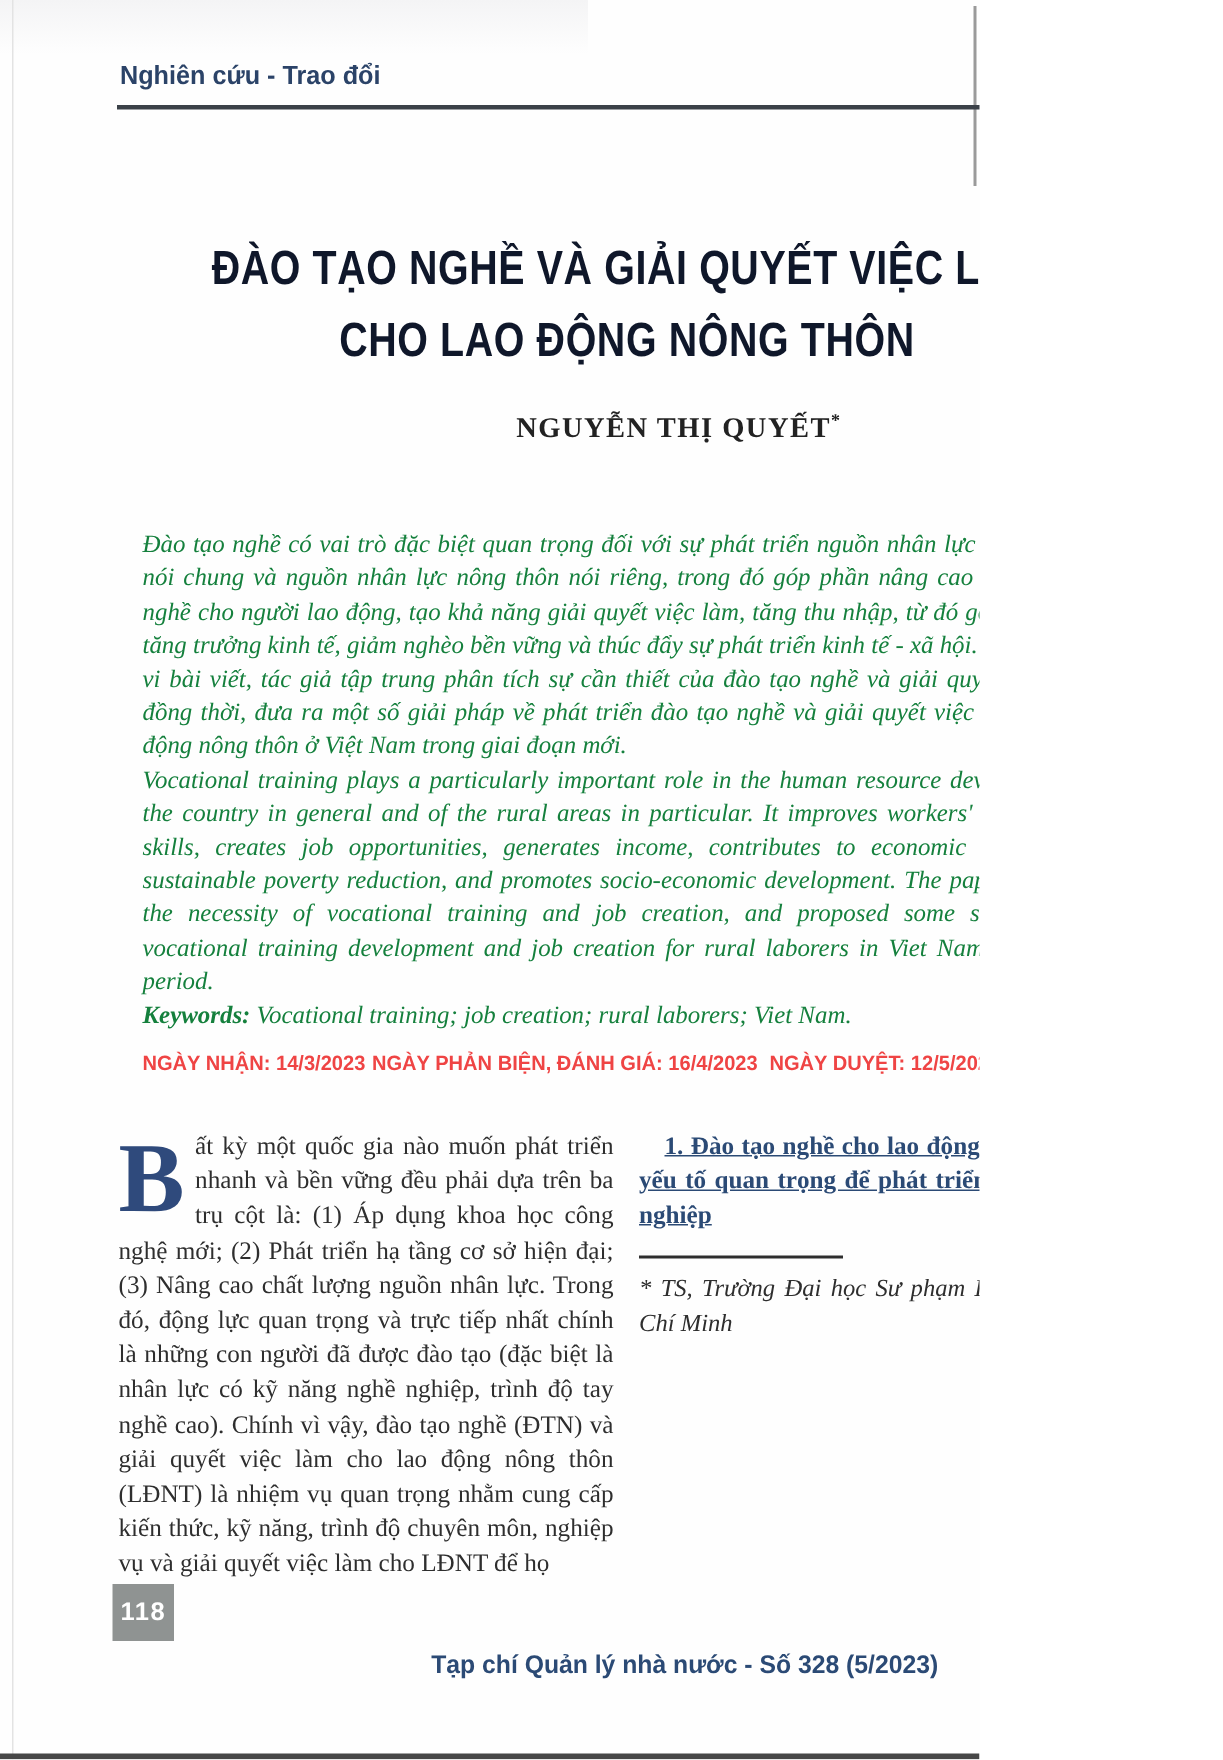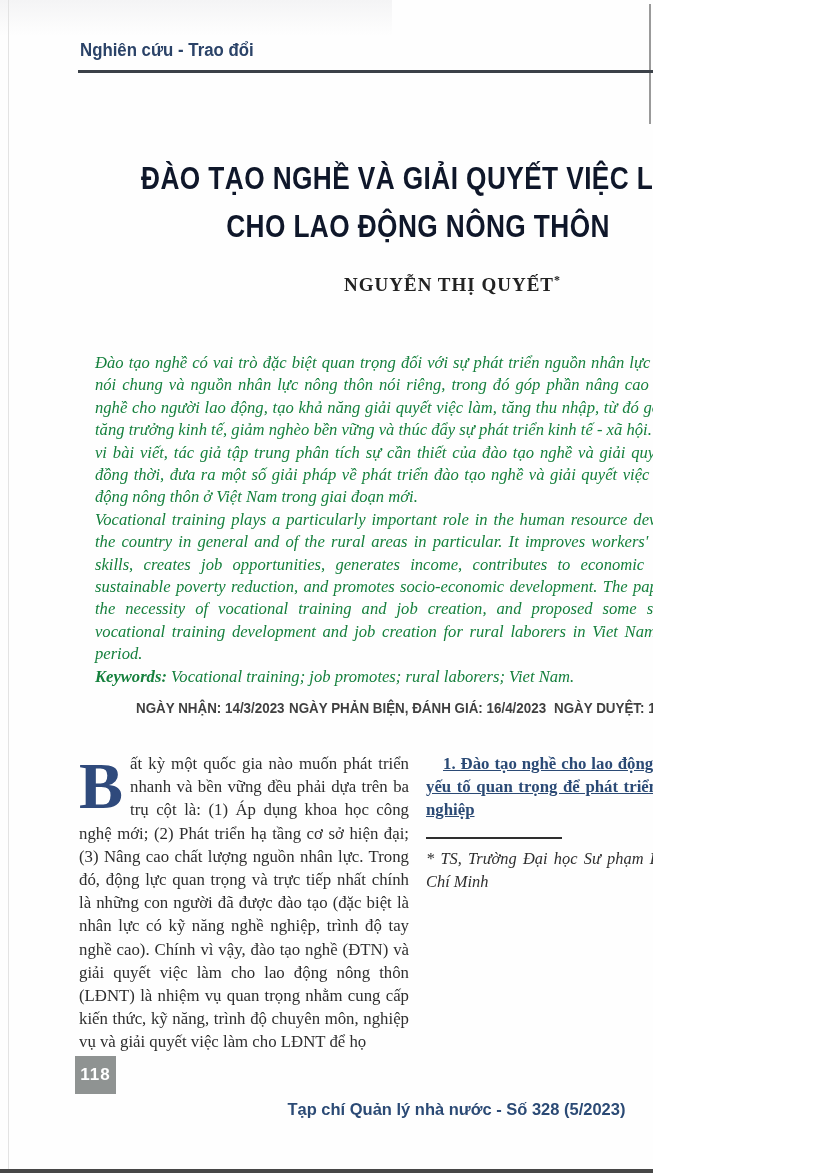--- a/index.html
+++ b/index.html
@@ -108,25 +108,25 @@
   }
   .abstract-block p { margin: 0; }
   .kw-label { font-weight: bold; }
 
   
   .dates-row {
     position: absolute;
     left: 95px; top: 701px;
     width: 658px;
     display: flex;
-    justify-content: center;
+    justify-content: flex-start;
     font-family: "Liberation Sans", sans-serif;
     font-weight: bold;
     font-size: 13.8px;
-    color: #404040;
+    color: #ef4444;
     white-space: nowrap;
   }
   .dates-row .date-item { transform: scaleX(0.97); transform-origin: left; }
 
   
   .body-columns {
     position: absolute;
     left: 79px; top: 752px;
     width: 678px;
     display: flex;
@@ -212,21 +212,21 @@
   <h1 class="article-title">
     <div class="title-line">ĐÀO TẠO NGHỀ VÀ GIẢI QUYẾT VIỆC LÀM</div>
     <div class="title-line">CHO LAO ĐỘNG NÔNG THÔN</div>
   </h1>
 
   <div class="author-line"><span>NGUYỄN THỊ QUYẾT</span><sup>*</sup></div>
 
   <section class="abstract-block">
     <p>Đào tạo nghề có vai trò đặc biệt quan trọng đối với sự phát triển nguồn nhân lực của nước ta nói chung và nguồn nhân lực nông thôn nói riêng, trong đó góp phần nâng cao trình độ tay nghề cho người lao động, tạo khả năng giải quyết việc làm, tăng thu nhập, từ đó góp phần làm tăng trưởng kinh tế, giảm nghèo bền vững và thúc đẩy sự phát triển kinh tế - xã hội. Trong phạm vi bài viết, tác giả tập trung phân tích sự cần thiết của đào tạo nghề và giải quyết việc làm; đồng thời, đưa ra một số giải pháp về phát triển đào tạo nghề và giải quyết việc làm cho lao động nông thôn ở Việt Nam trong giai đoạn mới.</p>
     <p>Vocational training plays a particularly important role in the human resource development of the country in general and of the rural areas in particular. It improves workers' professional skills, creates job opportunities, generates income, contributes to economic growth and sustainable poverty reduction, and promotes socio-economic development. The paper analyzed the necessity of vocational training and job creation, and proposed some solutions for vocational training development and job creation for rural laborers in Viet Nam in the new period.</p>
-    <p><span class="kw-label">Keywords:</span><span> Vocational training; job promotes; rural laborers; Viet Nam.</span></p>
+    <p><span class="kw-label">Keywords:</span><span> Vocational training; job creation; rural laborers; Viet Nam.</span></p>
   </section>
 
   <div class="dates-row">
     <span class="date-item"><span>NGÀY NHẬN:</span>&nbsp;<span>14/3/2023</span></span>
     <span class="date-item"><span>NGÀY PHẢN BIỆN, ĐÁNH GIÁ:</span>&nbsp;<span>16/4/2023</span></span>
     <span class="date-item"><span>NGÀY DUYỆT:</span>&nbsp;<span>12/5/2023</span></span>
   </div>
 
   <div class="body-columns">
     <div class="col">

